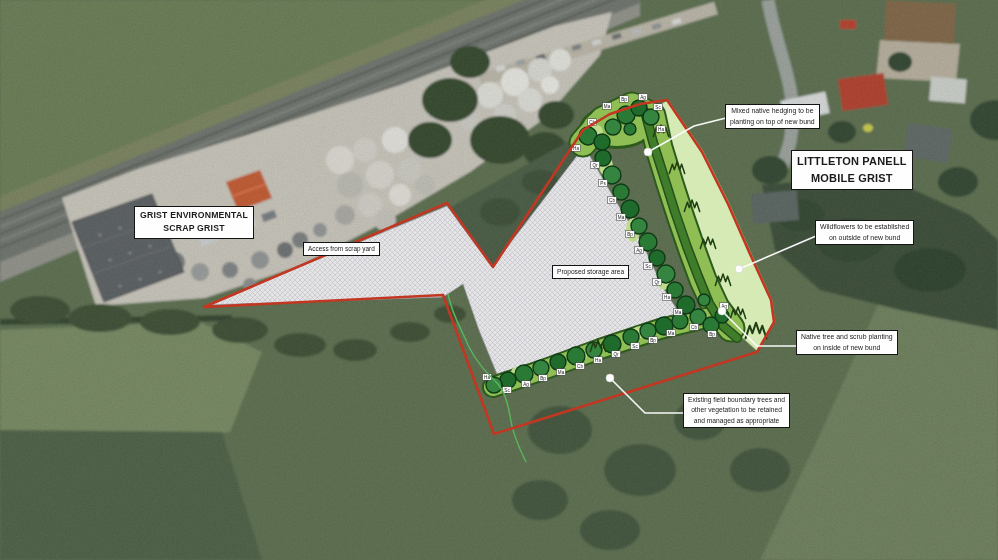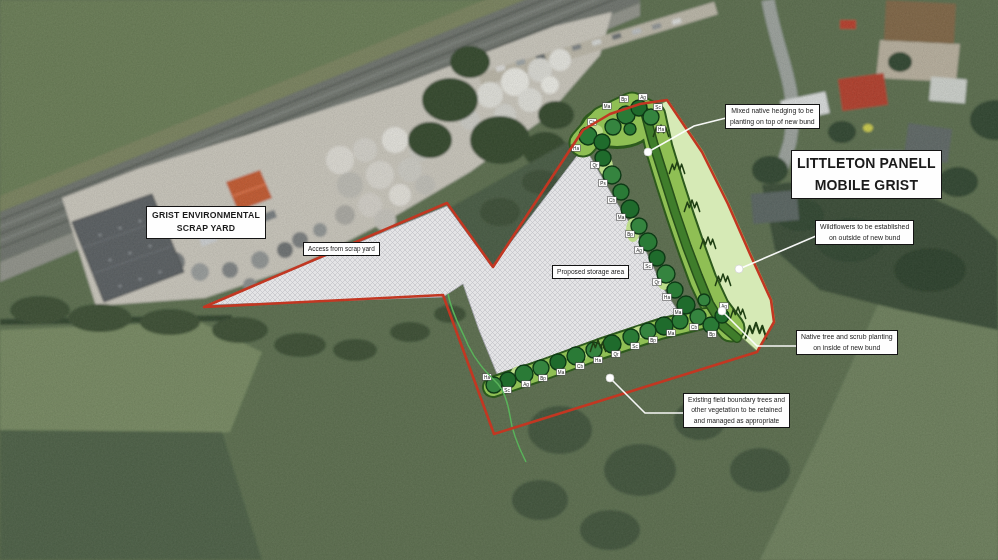--- a/index.html
+++ b/index.html
@@ -408,25 +408,25 @@
     </g>
     <g fill="#ffffff" stroke="#c9c9c9" stroke-width="0.6">
       <circle cx="648" cy="152" r="4"></circle>
       <circle cx="739" cy="269" r="4"></circle>
       <circle cx="722" cy="311" r="4"></circle>
       <circle cx="610" cy="378" r="4"></circle>
     </g>
   </g>
 </svg>
 
-<div class="callout bold" id="co-scrap_yard" style="left: 146px; top: 206px; font-size: 8.7px;">
+<div class="callout bold" id="co-scrap_yard" style="left: 134px; top: 206px; font-size: 8.7px;">
       <div>GRIST ENVIRONMENTAL</div>
-      <div>SCRAP YARD</div>
-    </div>
-<div class="callout bold" id="co-mobile_park" style="left: 791px; top: 150px; font-size: 14px;">
+      <div>SCRAP GRIST</div>
+    </div>
+<div class="callout bold" id="co-mobile_park" style="left: 791px; top: 150px; font-size: 11px;">
       <div>LITTLETON PANELL</div>
       <div>MOBILE GRIST</div>
     </div>
 <div class="callout" id="co-access" style="left: 303px; top: 242px; font-size: 6.4px;">
       <div>Access from scrap yard</div>
     </div>
 <div class="callout" id="co-storage" style="left: 552px; top: 265px; font-size: 6.6px;">
       <div>Proposed storage area</div>
     </div>
 <div class="callout" id="co-hedging" style="left: 725px; top: 104px; font-size: 6.9px;">

